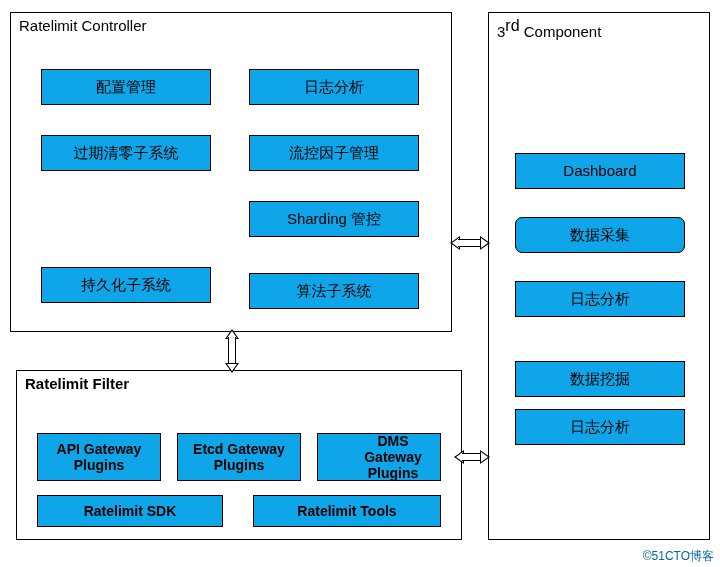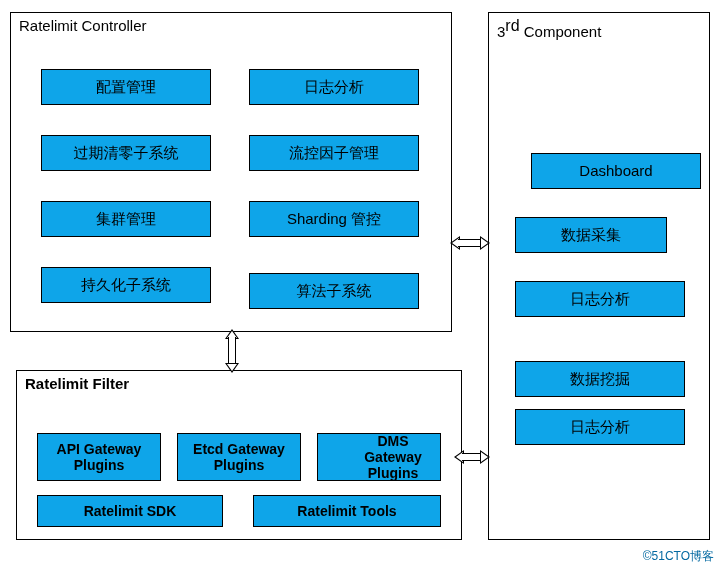--- a/index.html
+++ b/index.html
@@ -137,21 +137,20 @@
 
   <div class="panel" style="left:10px; top:12px; width:442px; height:320px;">
     <div class="panel-title">Ratelimit Controller</div>
 
     <div class="box" style="left:30px; top:56px; width:170px; height:36px;">配置管理</div>
     <div class="box" style="left:238px; top:56px; width:170px; height:36px;">日志分析</div>
 
     <div class="box" style="left:30px; top:122px; width:170px; height:36px;">过期清零子系统</div>
     <div class="box" style="left:238px; top:122px; width:170px; height:36px;">流控因子管理</div>
 
-    <div class="box" style="left:30px; top:188px; width:170px; height:36px;">集群管理</div>
     <div class="box" style="left:238px; top:188px; width:170px; height:36px;">Sharding 管控</div>
 
     <div class="box" style="left:30px; top:254px; width:170px; height:36px;">持久化子系统</div>
     <div class="box" style="left:238px; top:260px; width:170px; height:36px;">算法子系统</div>
   </div>
 
   <div class="panel" style="left:16px; top:370px; width:446px; height:170px;font-weight:bold;">
     <div class="panel-title">Ratelimit Filter</div>
 
     <div class="box small" style="left:20px; top:62px; width:124px; height:48px;">API Gateway Plugins</div>
@@ -160,22 +159,22 @@
 
     <div class="box small" style="left:20px; top:124px; width:186px; height:32px;">Ratelimit SDK</div>
     <div class="box small" style="left:236px; top:124px; width:188px; height:32px;">Ratelimit Tools</div>
   </div>
 
   <div class="panel" style="left:488px; top:12px; width:222px; height:528px;">
     <div class="panel-title">
       <span>3</span><sup>rd</sup><span> Component</span>
     </div>
 
-    <div class="box" style="left:26px; top:140px; width:170px; height:36px;margin-left:16px;">Dashboard</div>
-    <div class="box" style="left:26px; top:204px; width:152px; height:36px;">数据采集</div>
+    <div class="box" style="left:26px; top:140px; width:170px; height:36px;">Dashboard</div>
+    <div class="box" style="left:26px; top:204px; width:170px; height:36px;border-radius:7px;">数据采集</div>
     <div class="box" style="left:26px; top:268px; width:170px; height:36px;">日志分析</div>
     <div class="box" style="left:26px; top:332px; width:170px; height:36px;margin-top:16px;">数据挖掘</div>
     <div class="box" style="left:26px; top:396px; width:170px; height:36px;">日志分析</div>
   </div>
 
   <div class="arrow-v" style="left:225px; top:329px; height:44px;">
     <div class="head-t"></div>
       <div class="shaft"></div>
       <div class="head-b"></div>
   </div>

